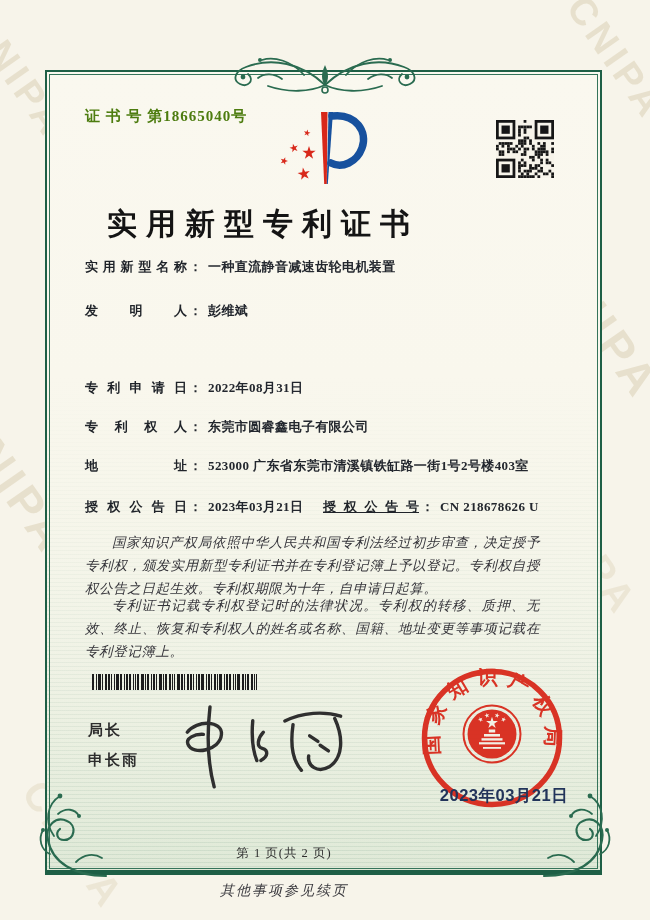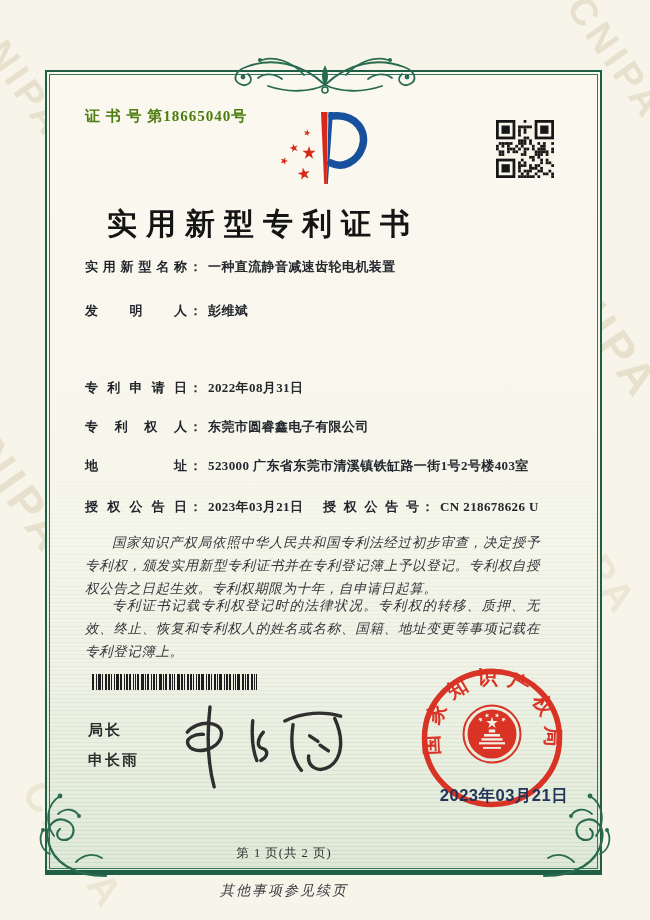--- a/index.html
+++ b/index.html
@@ -28,21 +28,21 @@
   #cert-no{position:absolute;left:85px;top:107px;font-size:15px;font-weight:bold;color:#4d7c0f;letter-spacing:1px;}
   #logo{position:absolute;left:272px;top:100px;}
   #qr{position:absolute;left:496px;top:120px;width:58px;height:58px;}
   #title{position:absolute;left:0;top:204px;width:526px;text-align:center;
     font-size:30px;font-weight:bold;color:#141414;letter-spacing:9px;}
 
   
   .row{position:absolute;left:85px;font-size:13px;color:#23272e;white-space:nowrap;}
   .lbl{display:inline-block;width:102px;text-align:justify;text-align-last:justify;
        font-weight:bold;color:#1f2329;vertical-align:top;}
-  .lbl2{width:96px;}
+  .lbl2{width:96px;text-decoration:underline;}
   .colon{font-weight:bold;margin:0 6px 0 2px;}
   .val{font-weight:600;letter-spacing:0.4px;}
   .pair2{position:absolute;left:238px;top:0;}
 
   
   .para{position:absolute;left:85px;width:455px;font-size:13.5px;line-height:23px;
     color:#35343a;font-style:italic;text-indent:2em;letter-spacing:0.6px;text-align:justify;}
 
   #barcode{position:absolute;left:92px;top:674px;}
 

